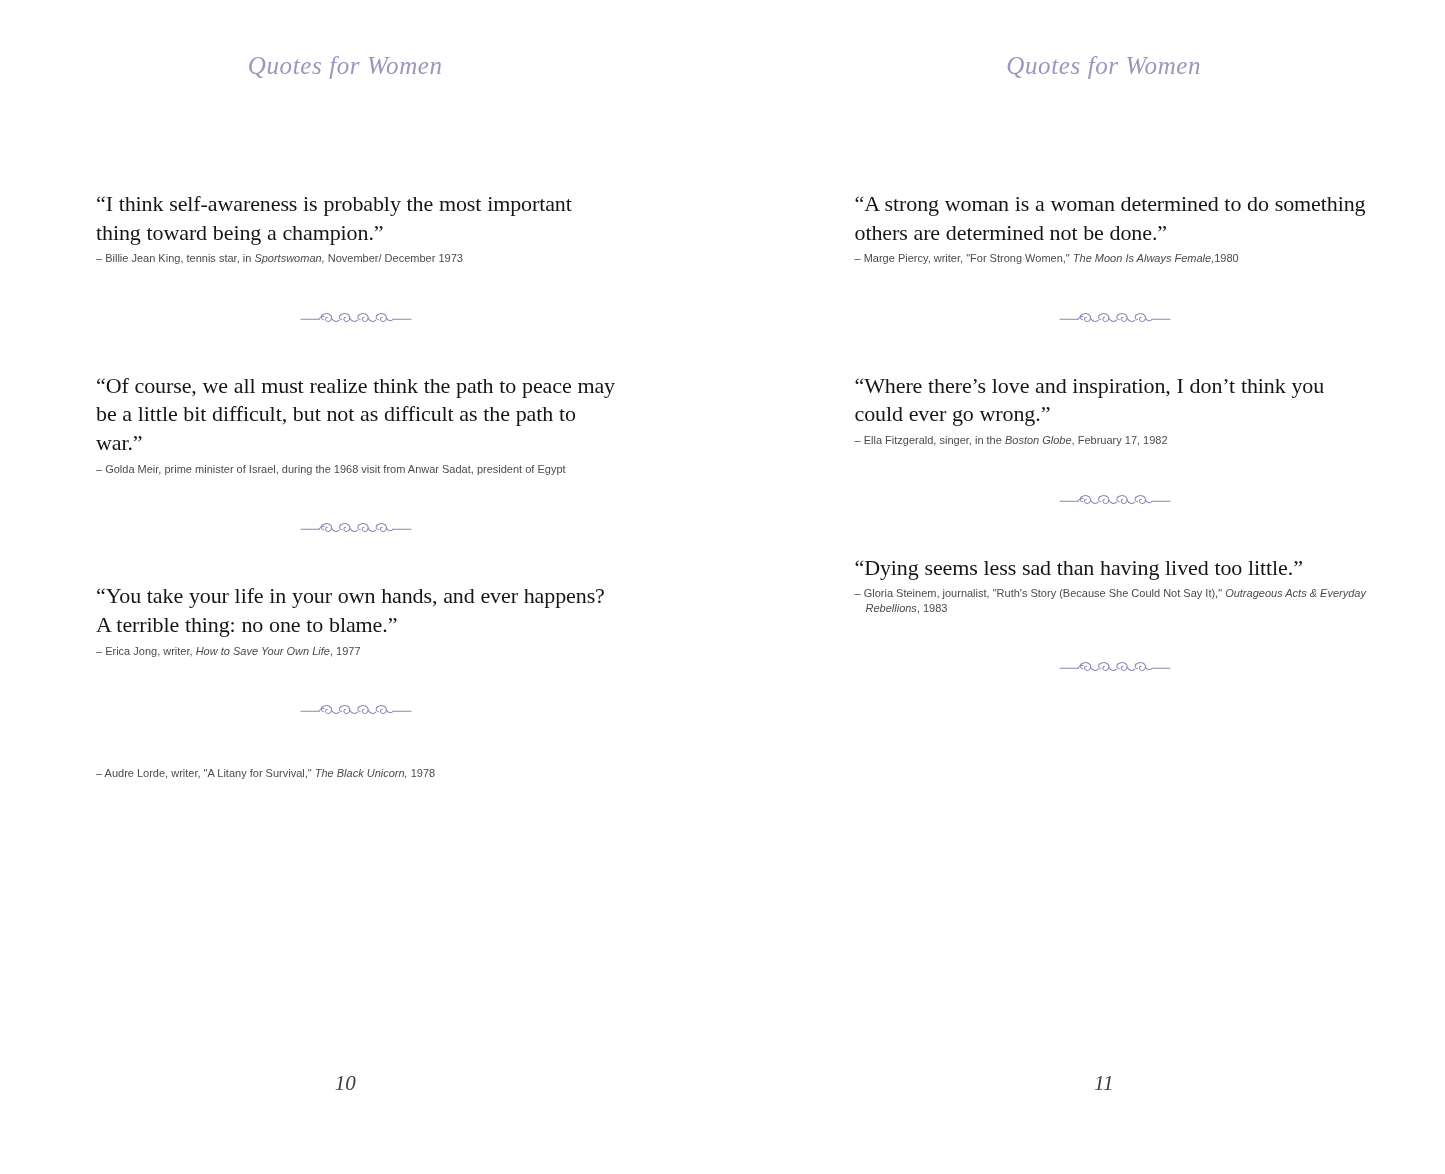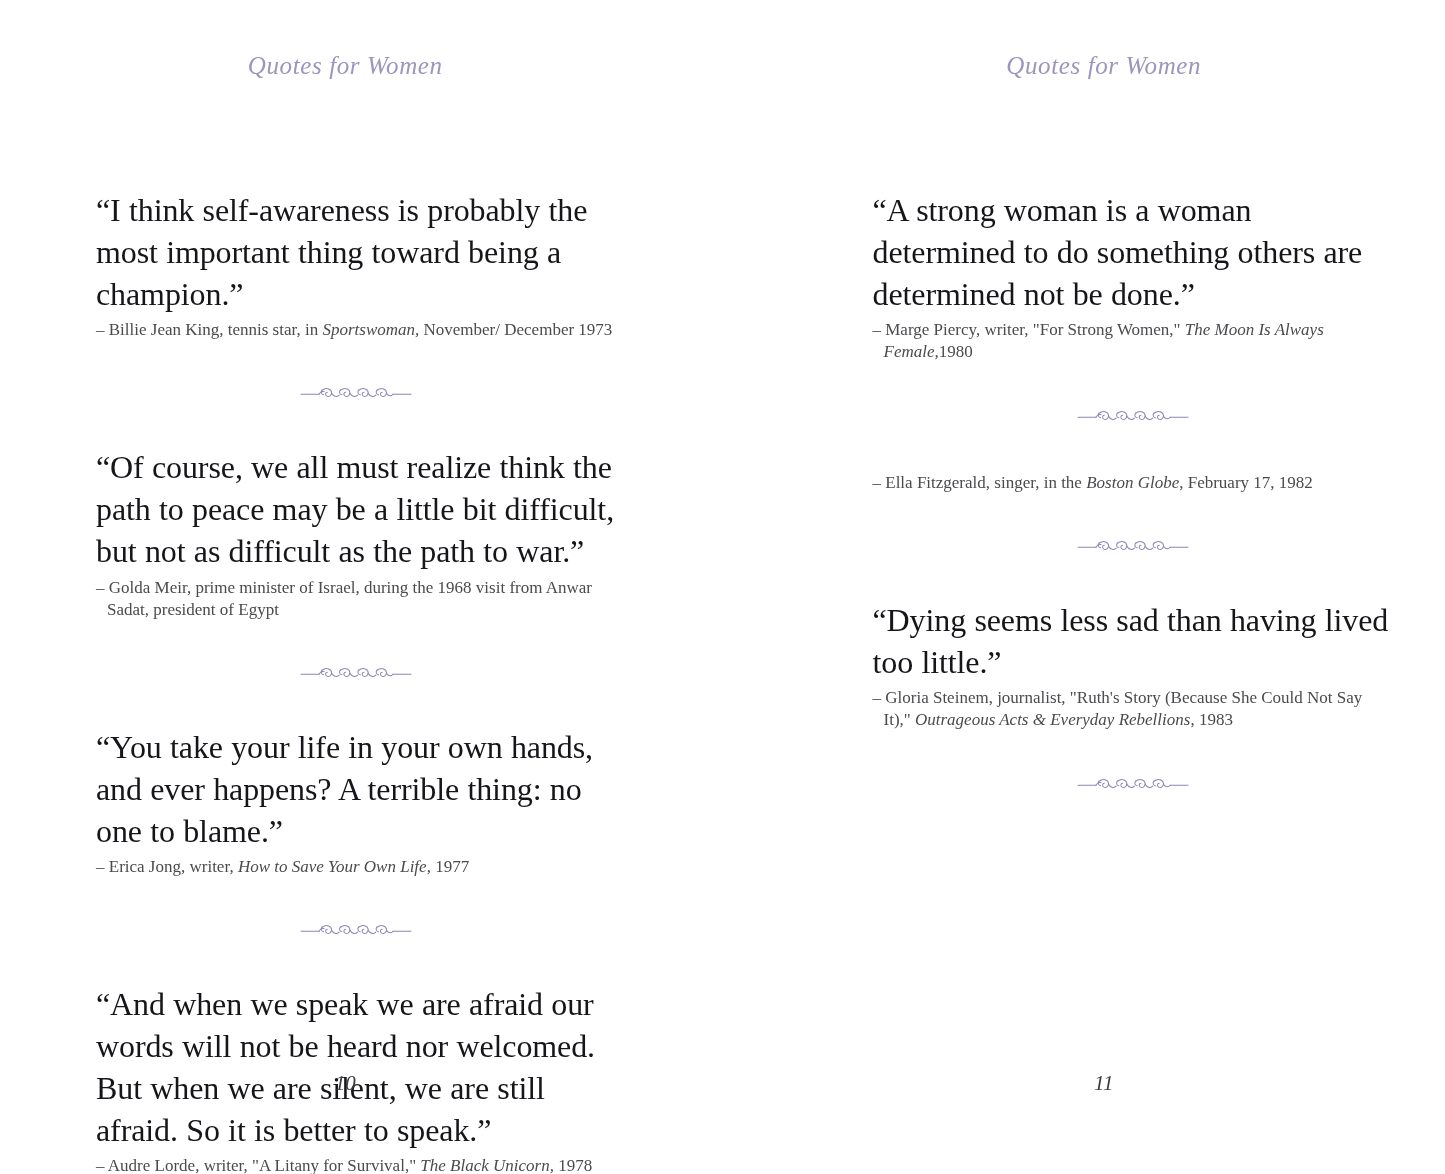--- a/index.html
+++ b/index.html
@@ -45,37 +45,37 @@
   }
   .page-left .running-head { transform: translateX(-22px); }
   .page-right .running-head { transform: translateX(14px); }
 
   .body-col {
     position: absolute;
     top: 190px;
     width: 520px;
   }
   .page-left .body-col { left: 90px; }
-  .page-right .body-col { left: 144px; }
+  .page-right .body-col { left: 126px; }
 
   .quote-block { margin: 0 0 0 0; }
 
   .quote-text {
     font-family: "Liberation Serif", serif;
-    font-size: 32px;
+    font-size: 22px;
     line-height: 1.305;
     color: #16161a;
     margin: 0 0 4px 0;
     letter-spacing: -0.1px;
     word-spacing: 0.4px;
   }
 
   .attribution {
-    font-family: Liberation Serif, serif;
-    font-size: 17px;
+    font-family: Liberation Sans, sans-serif;
+    font-size: 11px;
     line-height: 1.305;
     color: #4b4b4f;
     margin: 2px 0 0 0;
     padding-left: 11px;
     text-indent: -11px;
   }
   .attribution i { font-style: italic; }
 
   
   .divider {
@@ -195,21 +195,20 @@
             <path d="M76.9 6.2 c5.2 -3.6 9.6 -0.6 9.6 2.6 c0 2.6 -2.6 4.4 -4.8 3.3 c-1.9 -1 -1.5 -3.6 0.5 -3.8"></path>
             <path d="M76.9 6.2 c-1.6 2.0 -0.4 4.2 1.6 4.6"></path>
             <path d="M86.5 9.2 c1.8 3.2 5.2 3.0 6.5 1.0"></path>
             <path d="M19 10.2 c1.2 -2.2 3.4 -3.0 5.0 -2.6"></path>
           </g>
         </svg>
       </div>
       <div class="sp-2"></div>
 
       <div class="quote-block">
-        <p class="quote-text">“And when we speak we are afraid our words will not be heard nor welcomed. But when we are silent, we are still afraid. So it is better to speak.”</p>
         <p class="attribution">– Audre Lorde, writer, "A Litany for Survival," <i>The Black Unicorn,</i> 1978</p>
       </div>
 
     </div>
 
     <div class="page-number">10</div>
   </div>
 
   <div class="page page-right">
 
@@ -240,20 +239,21 @@
             <path d="M76.9 6.2 c5.2 -3.6 9.6 -0.6 9.6 2.6 c0 2.6 -2.6 4.4 -4.8 3.3 c-1.9 -1 -1.5 -3.6 0.5 -3.8"></path>
             <path d="M76.9 6.2 c-1.6 2.0 -0.4 4.2 1.6 4.6"></path>
             <path d="M86.5 9.2 c1.8 3.2 5.2 3.0 6.5 1.0"></path>
             <path d="M19 10.2 c1.2 -2.2 3.4 -3.0 5.0 -2.6"></path>
           </g>
         </svg>
       </div>
       <div class="sp-2"></div>
 
       <div class="quote-block">
+        <p class="quote-text">“Where there’s love and inspiration, I don’t think you could ever go wrong.”</p>
         <p class="attribution">– Ella Fitzgerald, singer, in the <i>Boston Globe</i>, February 17, 1982</p>
       </div>
 
       <div class="sp-1"></div>
       <div class="divider">
         <svg width="112" height="20" viewBox="0 0 112 20" fill="none" aria-hidden="true">
           <g stroke="#8d86b5" stroke-width="1.05" fill="none" stroke-linecap="round">
             <path d="M1 10.2 H19"></path>
             <path d="M93 10.2 H111"></path>
             <path d="M22 6.2 c5.2 -3.6 9.6 -0.6 9.6 2.6 c0 2.6 -2.6 4.4 -4.8 3.3 c-1.9 -1 -1.5 -3.6 0.5 -3.8"></path>

